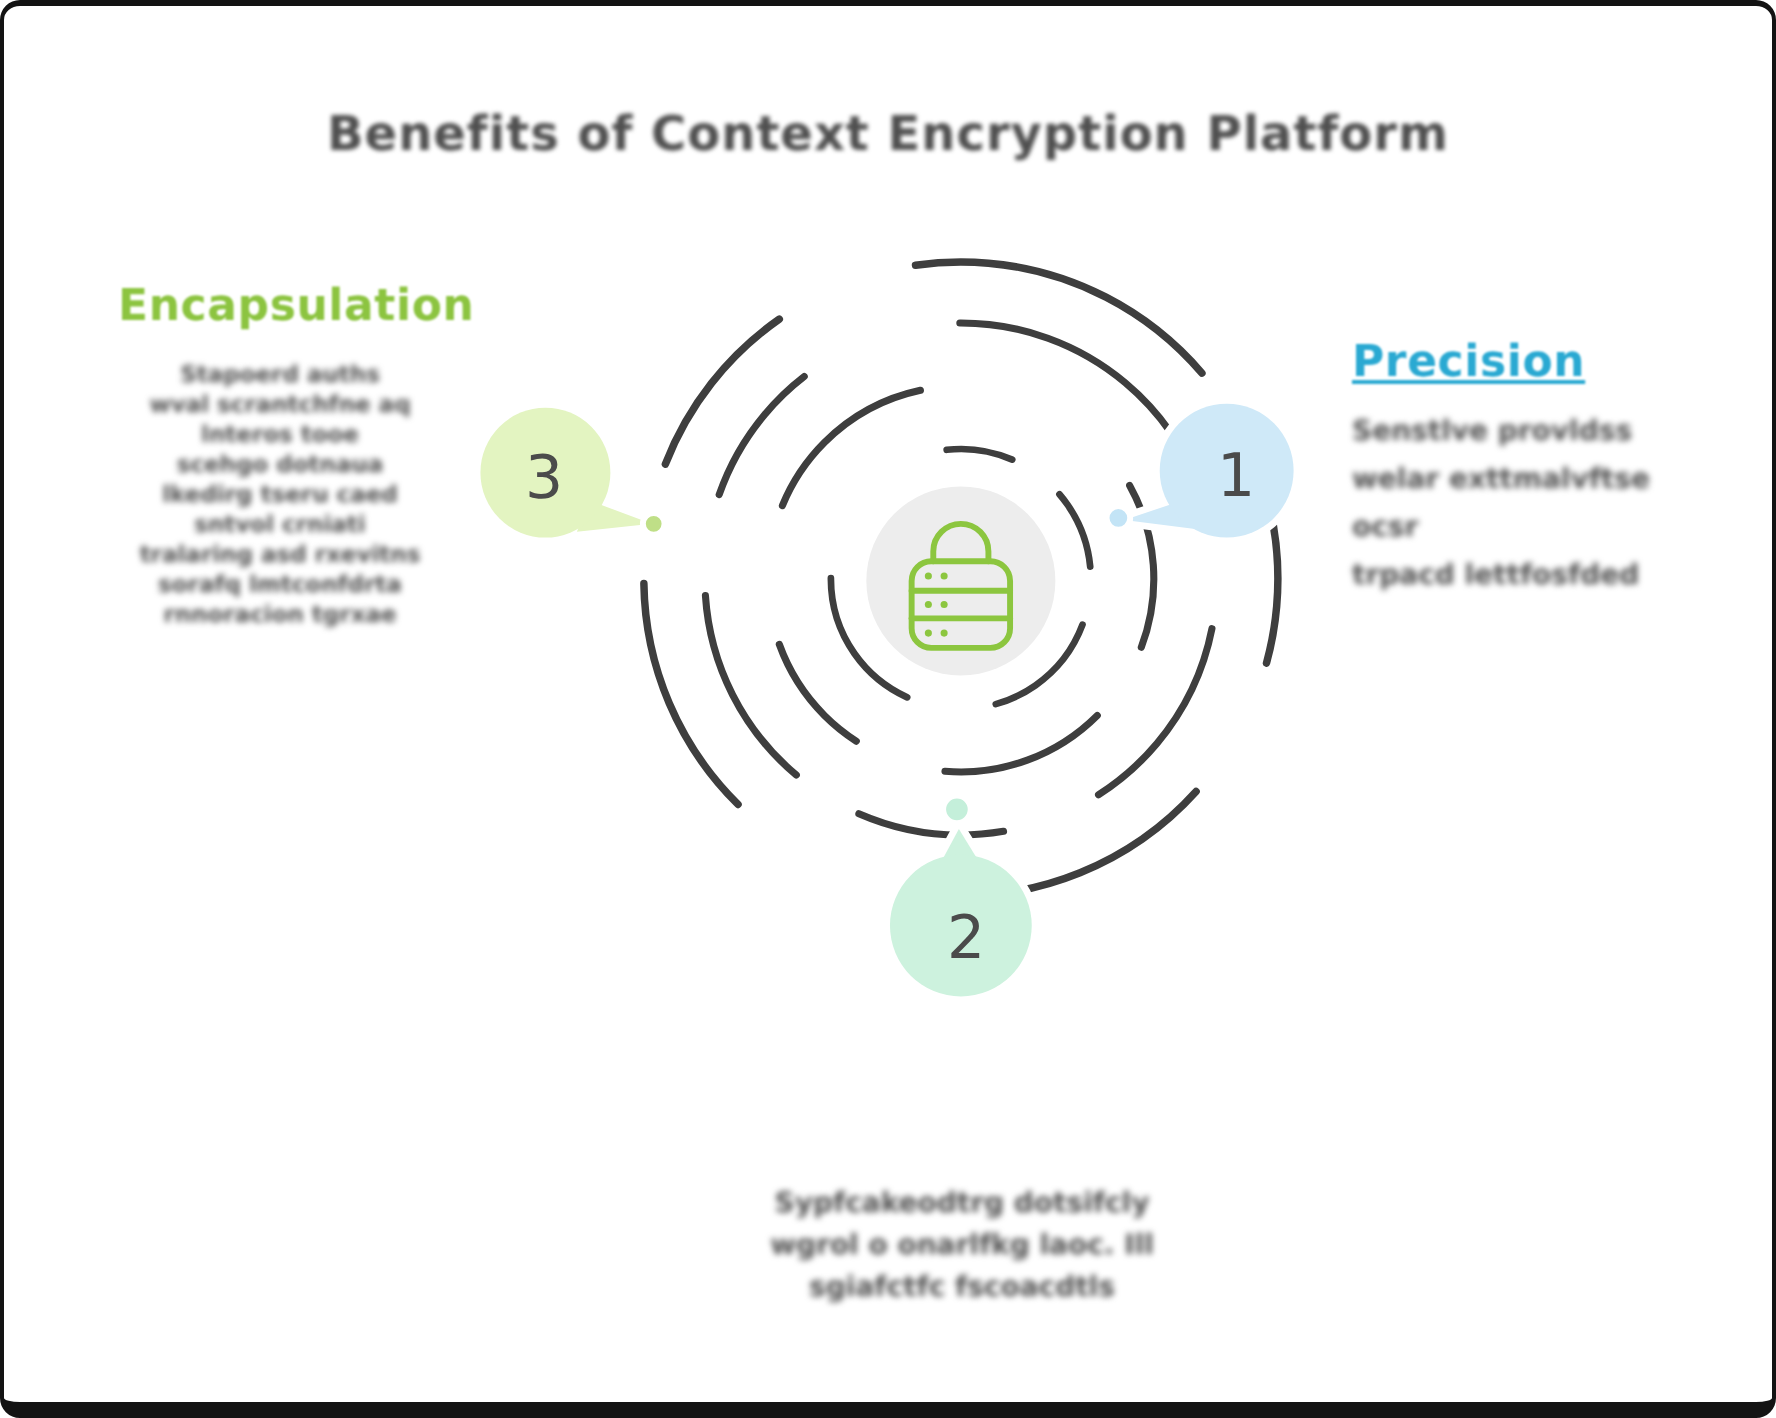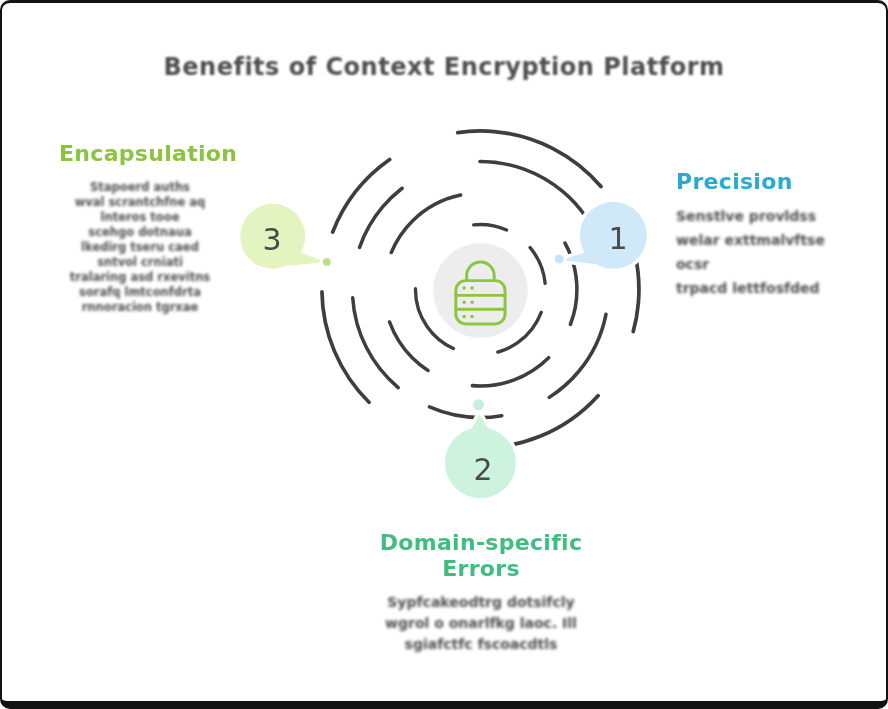--- a/index.html
+++ b/index.html
@@ -9,21 +9,21 @@
     overflow:hidden;font-family:"DejaVu Sans","Liberation Sans",sans-serif;
   }
   .diagram-svg{position:absolute;left:0;top:0;width:100%;height:100%;}
   .title{
     position:absolute;left:0;right:0;top:50px;margin:0;text-align:center;
     font-size:24px;font-weight:700;color:#4f4f4f;letter-spacing:.5px;
     filter:blur(1.1px);
   }
   .lbl{margin:0 0 10px 0;font-size:22px;font-weight:700;letter-spacing:.3px;filter:blur(.4px);}
   .lbl.lime{color:#8cc440;}
-  .lbl.blue{color:#2aa9d2;}
+  .lbl.blue{color:#2aa9d2;text-decoration:underline;}
   .lbl.green{color:#41bd82;text-align:center;line-height:26px;}
   .body{margin:0;font-weight:700;color:#4e4e4e;filter:blur(1.5px);}
   .body .ln{display:block;}
   .col-left{position:absolute;left:57px;top:138px;width:162px;}
   .col-left .body{font-size:11.5px;line-height:15px;text-align:center;margin-top:14px;}
   .col-right{position:absolute;left:674px;top:166px;width:166px;}
   .col-right .body{font-size:14px;line-height:24px;text-align:left;margin-top:10px;}
   .col-bottom-label{position:absolute;left:369px;top:527px;width:220px;}
   .col-bottom-text{position:absolute;left:359px;top:589px;width:240px;}
   .col-bottom-text .body{font-size:14px;line-height:21px;text-align:center;}
@@ -113,26 +113,20 @@
   <section class="col-right">
     <h2 class="lbl blue">Precision</h2>
     <p class="body">
       <span class="ln">Senstlve provldss</span>
       <span class="ln">welar exttmalvftse</span>
       <span class="ln">ocsr</span>
       <span class="ln">trpacd lettfosfded</span>
     </p>
   </section>
 
-  <section class="col-bottom-label">
-    <h2 class="lbl green">
-      <span class="ln" style="display:block">Domain-specific</span>
-      <span class="ln" style="display:block">Errors</span>
-    </h2>
-  </section>
 
   <section class="col-bottom-text">
     <p class="body">
       <span class="ln">Sypfcakeodtrg dotsifcly</span>
       <span class="ln">wgrol o onarlfkg laoc. Ill</span>
       <span class="ln">sgiafctfc fscoacdtls</span>
     </p>
   </section>
 
 </div>

